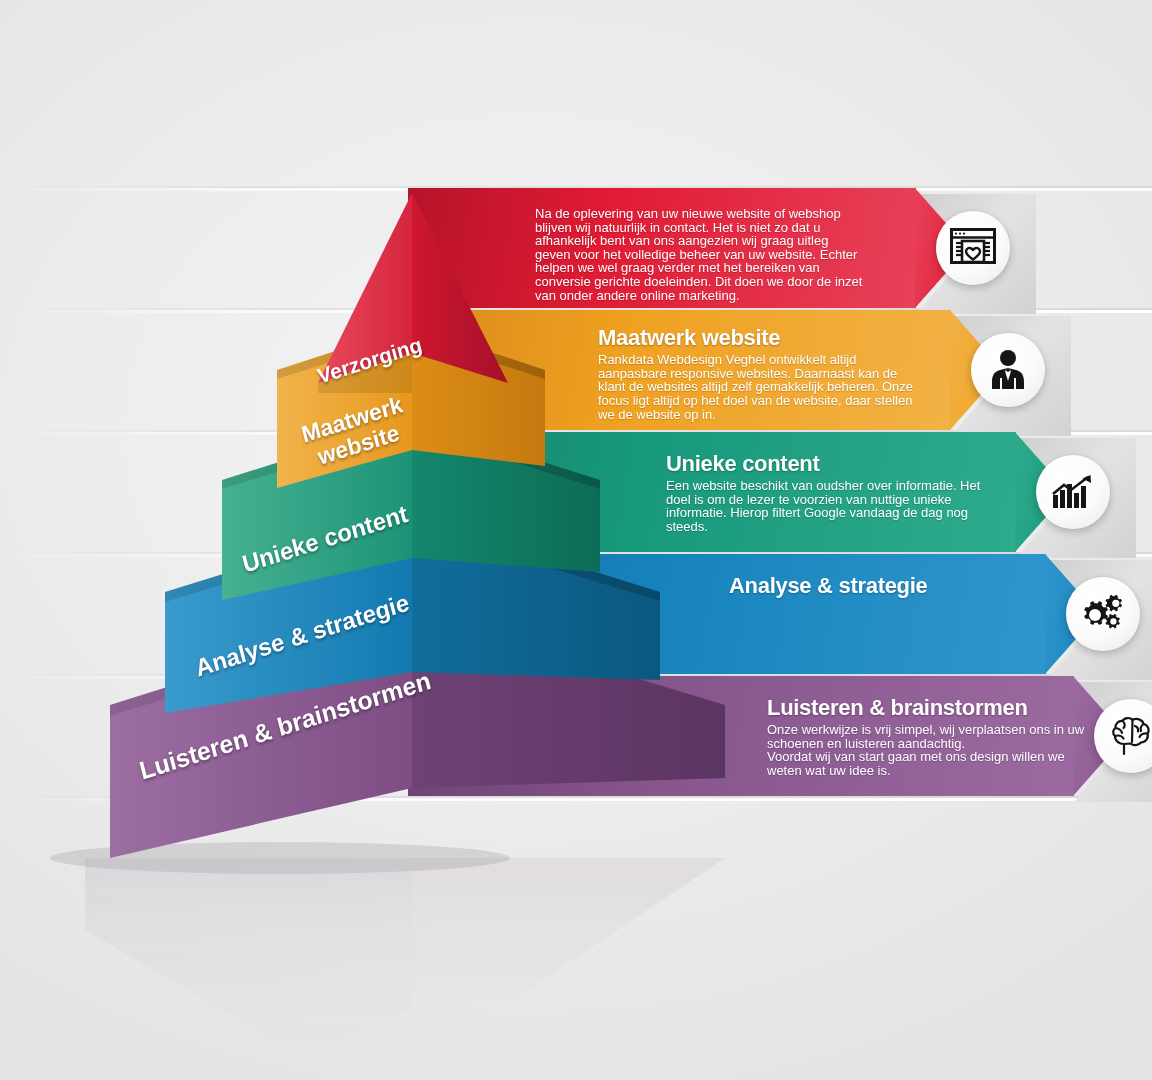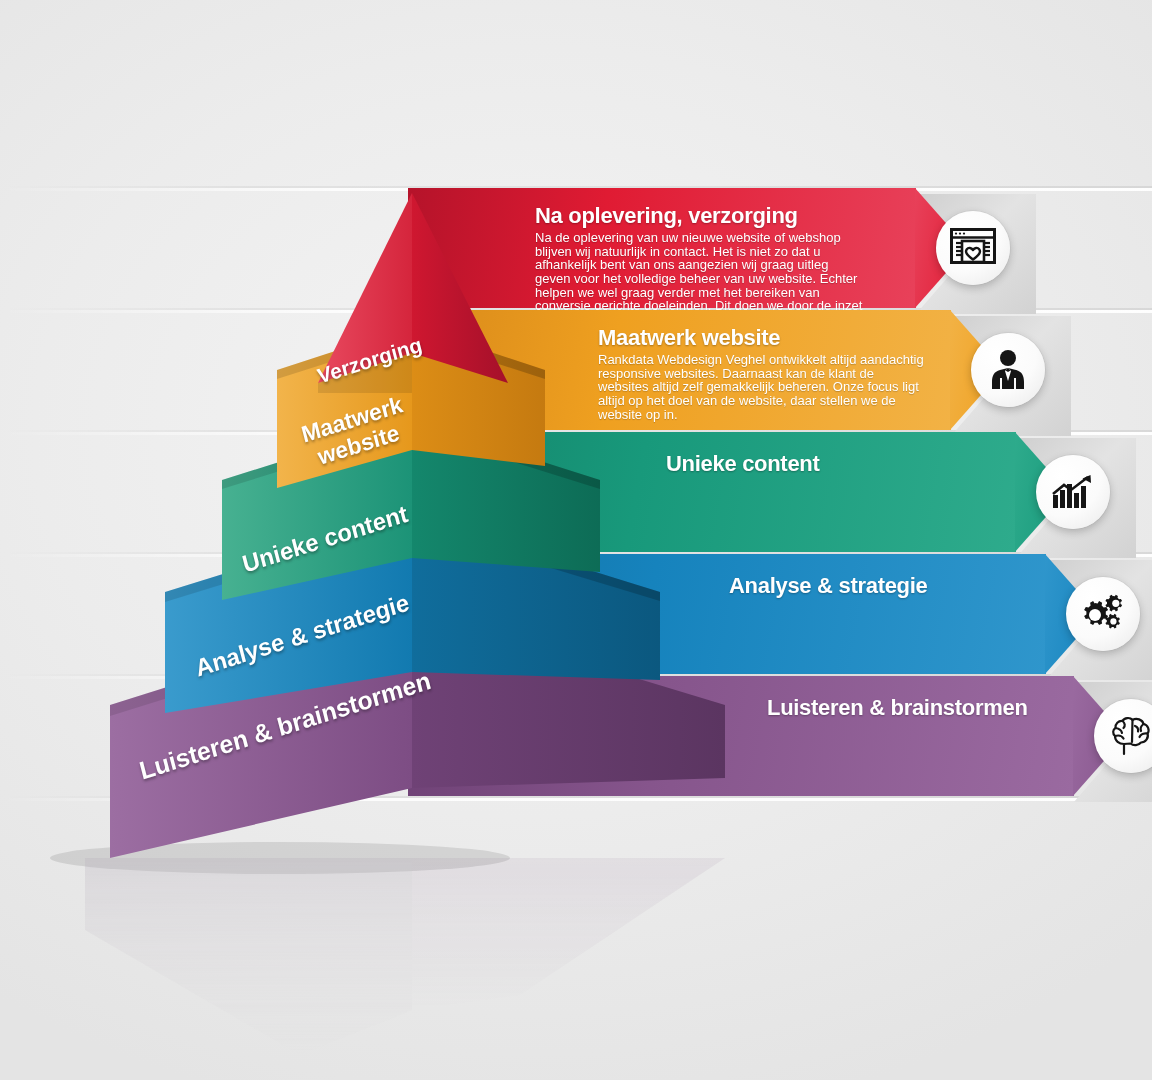--- a/index.html
+++ b/index.html
@@ -64,21 +64,20 @@
   <div class="bandline" style="top:674px"></div>
   <div class="bandhi" style="top:676px"></div>
   <div class="bandline" style="top:796px"></div>
   <div class="bandhi" style="top:798px"></div>
 
   <div class="banner" id="b0" style="left:408px;top:188px;width:560px;">
     <div class="shadowpanel" style="right:-68px;"></div>
     <div class="body" style="background: linear-gradient(100deg, rgb(181, 19, 42) 0%, rgb(224, 27, 51) 38%, rgb(232, 65, 90) 100%);"></div>
     <div class="tip" style="background: linear-gradient(100deg, rgb(232, 65, 90) 0%, rgb(224, 27, 51) 100%); clip-path: polygon(0px 0px, 100% 50%, 0px 100%);"></div>
     <div class="txt" style="padding:16px 0 0 127px;">
-      <h2>Na oplevering, verzorging</h2>
       <p>Na de oplevering van uw nieuwe website of webshop blijven wij natuurlijk in contact. Het is niet zo dat u afhankelijk bent van ons aangezien wij graag uitleg geven voor het volledige beheer van uw website. Echter helpen we wel graag verder met het bereiken van conversie gerichte doeleinden. Dit doen we door de inzet van onder andere online marketing.</p>
     </div>
     <div class="badge" style="right:-42px;top:23px;">
       <svg width="46" height="40" viewBox="0 0 46 40" aria-hidden="true">
         <rect x="1.5" y="1.5" width="43" height="33" fill="none" stroke="#151515" stroke-width="3"></rect>
         <line x1="1.5" y1="9.5" x2="44.5" y2="9.5" stroke="#151515" stroke-width="2.6"></line>
         <circle cx="6" cy="5.6" r="1.1" fill="#151515"></circle>
           <circle cx="10" cy="5.6" r="1.1" fill="#151515"></circle>
           <circle cx="14" cy="5.6" r="1.1" fill="#151515"></circle>
         <g stroke="#151515" stroke-width="2.2">
@@ -96,38 +95,39 @@
       </svg>
     </div>
   </div>
 
   <div class="banner" id="b1" style="left:408px;top:310px;width:595px;">
     <div class="shadowpanel" style="right:-68px;"></div>
     <div class="body" style="background: linear-gradient(100deg, rgb(216, 137, 26) 0%, rgb(239, 160, 32) 38%, rgb(242, 178, 69) 100%);"></div>
     <div class="tip" style="background: linear-gradient(100deg, rgb(242, 178, 69) 0%, rgb(239, 160, 32) 100%); clip-path: polygon(0px 0px, 100% 50%, 0px 100%);"></div>
     <div class="txt" style="padding:16px 0 0 190px;">
       <h2>Maatwerk website</h2>
-      <p>Rankdata Webdesign Veghel ontwikkelt altijd aandachtig responsive websites. Daarnaast kan de klant de websites altijd zelf gemakkelijk beheren. Onze focus ligt altijd op het doel van de website, daar stellen we de website op in.</p>
+      <p>Rankdata Webdesign Veghel ontwikkelt altijd aanpasbare responsive websites. Daarnaast kan de klant de websites altijd zelf gemakkelijk beheren. Onze focus ligt altijd op het doel van de website, daar stellen we de website op in.</p>
     </div>
     <div class="badge" style="right:-42px;top:23px;">
       <svg width="40" height="42" viewBox="0 0 40 42" aria-hidden="true">
         <circle cx="20" cy="9" r="8" fill="#151515"></circle>
         <path d="M20 19 L12 21 C6 22.5 4 27 4 33 L4 40 L12 40 L12 29 L14 29 L14 40 L26 40 L26 29 L28 29 L28 40 L36 40 L36 33 C36 27 34 22.5 28 21 Z" fill="#151515"></path>
         <polygon points="20,19 17,22 20,32 23,22" fill="#fff"></polygon>
         <polygon points="20,19 17.6,21.4 20,23 22.4,21.4" fill="#151515"></polygon>
       </svg>
     </div>
   </div>
 
   <div class="banner" id="b2" style="left:408px;top:432px;width:660px;">
     <div class="shadowpanel" style="right:-68px;"></div>
     <div class="body" style="background: linear-gradient(100deg, rgb(20, 131, 106) 0%, rgb(24, 153, 123) 38%, rgb(46, 171, 140) 100%);"></div>
     <div class="tip" style="background: linear-gradient(100deg, rgb(46, 171, 140) 0%, rgb(24, 153, 123) 100%); clip-path: polygon(0px 0px, 100% 50%, 0px 100%);"></div>
     <div class="txt" style="padding:20px 0 0 258px;">
       <h2>Unieke content</h2>
+      <p>Een website beschikt van oudsher over informatie. Het doel is om de lezer te voorzien van nuttige unieke informatie. Hierop filtert Google vandaag de dag nog steeds.</p>
     </div>
     <div class="badge" style="right:-42px;top:23px;">
       <svg width="44" height="38" viewBox="0 0 44 38" aria-hidden="true">
         <g fill="#151515">
           <rect x="2" y="22" width="5" height="13"></rect>
           <rect x="9" y="17" width="5" height="18"></rect>
           <rect x="16" y="11" width="5" height="24"></rect>
           <rect x="23" y="20" width="5" height="15"></rect>
           <rect x="30" y="13" width="5" height="22"></rect>
         </g>
@@ -157,20 +157,22 @@
       </svg>
     </div>
   </div>
 
   <div class="banner" id="b4" style="left:408px;top:676px;width:718px;">
     <div class="shadowpanel" style="right:-68px;"></div>
     <div class="body" style="background: linear-gradient(100deg, rgb(111, 66, 118) 0%, rgb(134, 85, 140) 38%, rgb(154, 106, 160) 100%);"></div>
     <div class="tip" style="background: linear-gradient(100deg, rgb(154, 106, 160) 0%, rgb(134, 85, 140) 100%); clip-path: polygon(0px 0px, 100% 50%, 0px 100%);"></div>
     <div class="txt" style="padding:20px 0 0 359px;">
       <h2>Luisteren &amp; brainstormen</h2>
+      <p style="white-space:pre-line;">Onze werkwijze is vrij simpel, wij verplaatsen ons in uw schoenen en luisteren aandachtig.
+Voordat wij van start gaan met ons design willen we weten wat uw idee is.</p>
     </div>
     <div class="badge" style="right:-42px;top:23px;">
       <svg width="44" height="42" viewBox="0 0 44 42" aria-hidden="true">
         <g fill="none" stroke="#151515" stroke-width="2.2" stroke-linejoin="round" stroke-linecap="round">
           <path d="M15 39 L15 29 C10 29 6 26 6 21 C3.5 19 3.5 14.5 6.5 13 C6 9 9.5 5.5 13.5 6 C15.5 2.5 21 2 23.5 5 C27.5 2.5 33.5 4.5 34.5 9 C39 10 41 15 38.5 18.5 C40 23 36.5 27.5 32 27.5 C29.5 30.5 24.5 31 21.5 28.5 L15 29"></path>
           <path d="M23.5 5 L23 27"></path>
           <path d="M13.5 6 C16 8 16.5 11 14.5 13"></path>
           <path d="M6.5 13 C10 13.5 12.5 15 13 18"></path>
           <path d="M6 21 C9.5 20 13 21 14.5 23.5"></path>
           <path d="M34.5 9 C32 11 31 13.5 32 16"></path>

